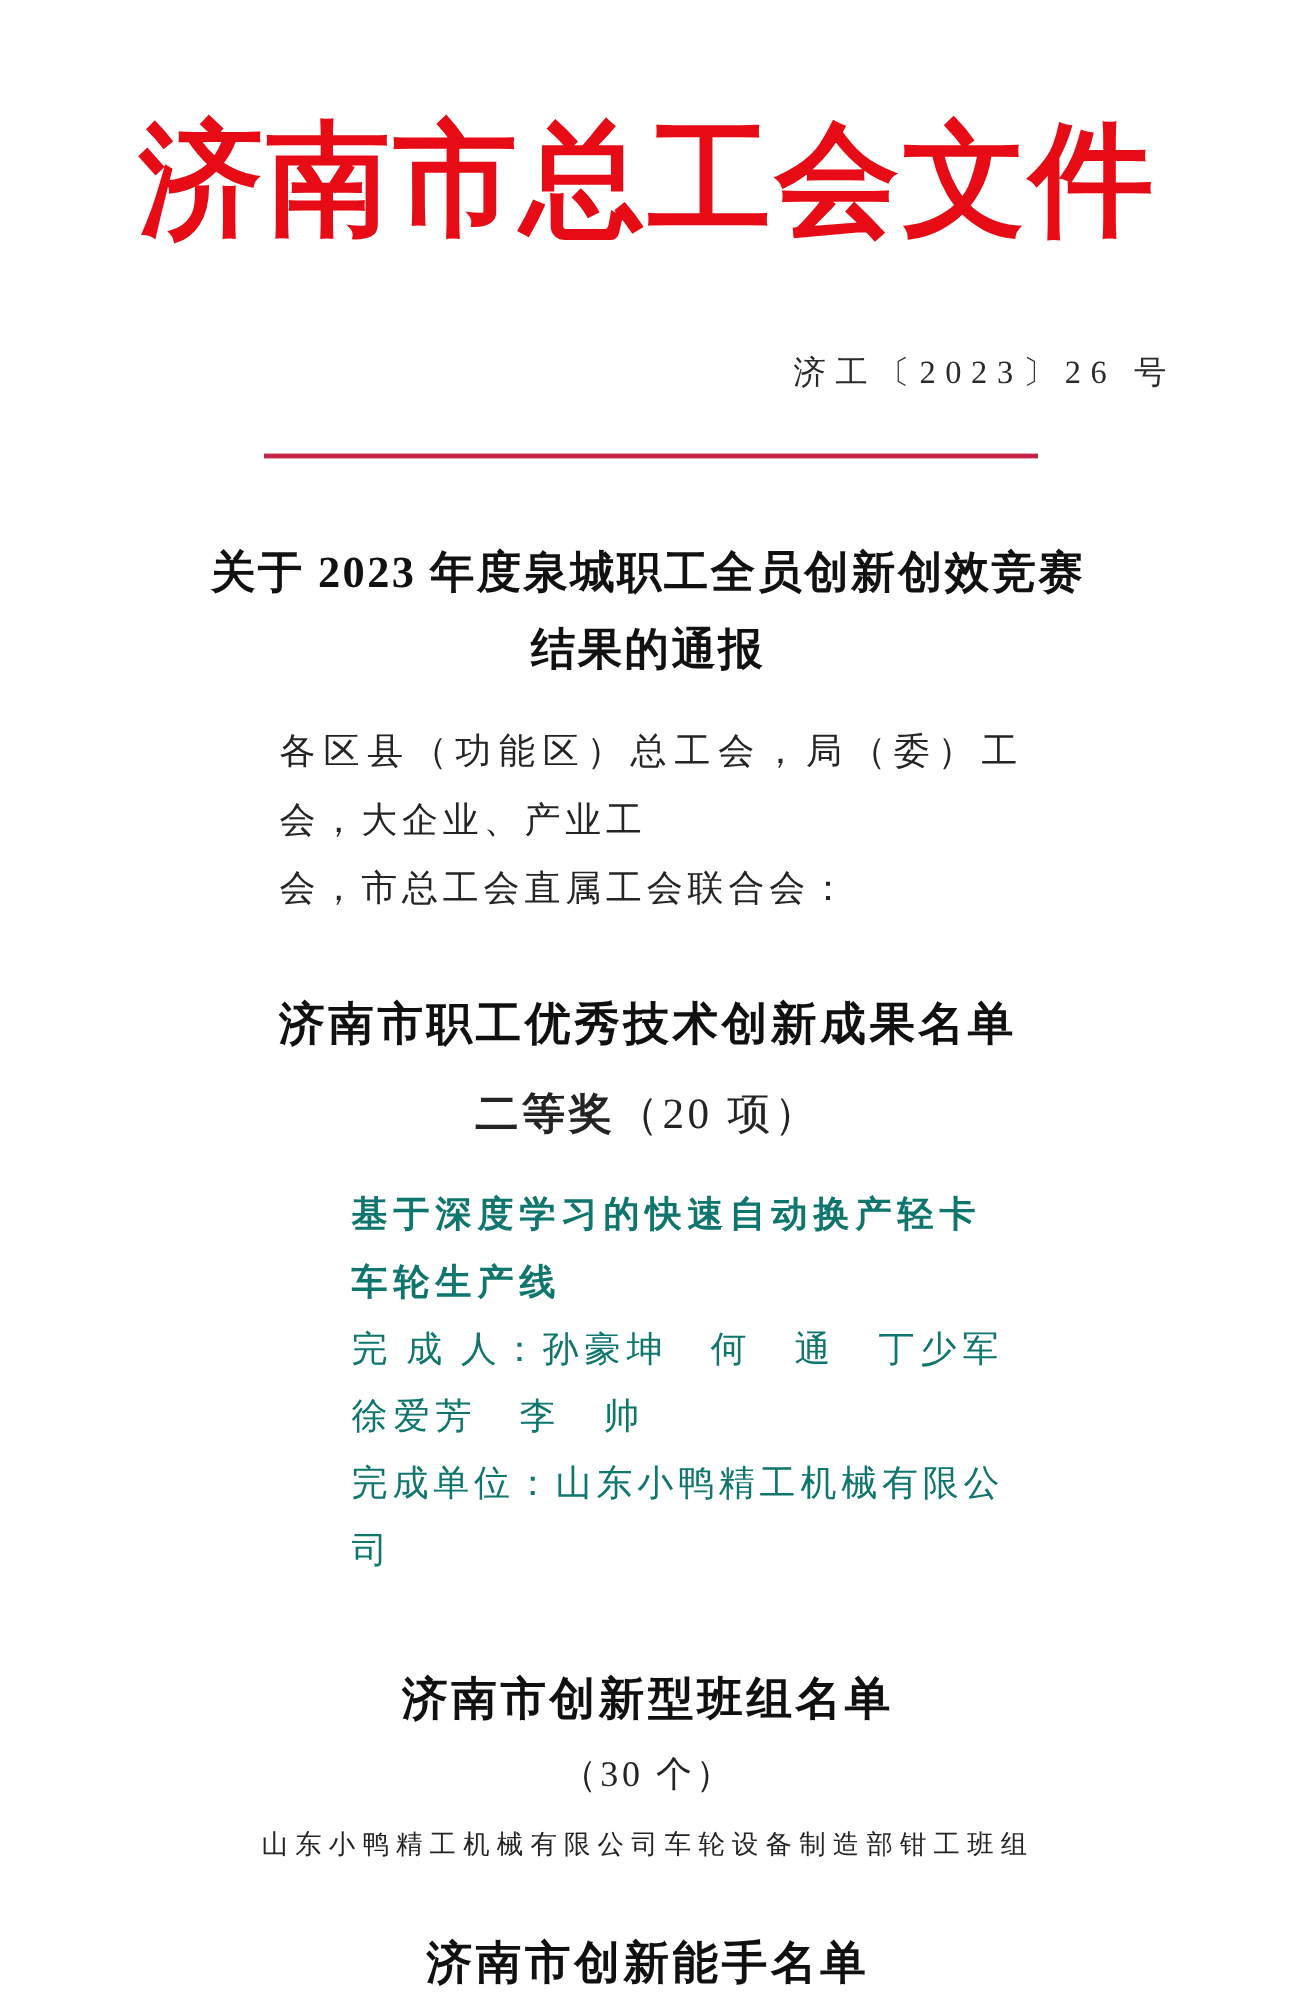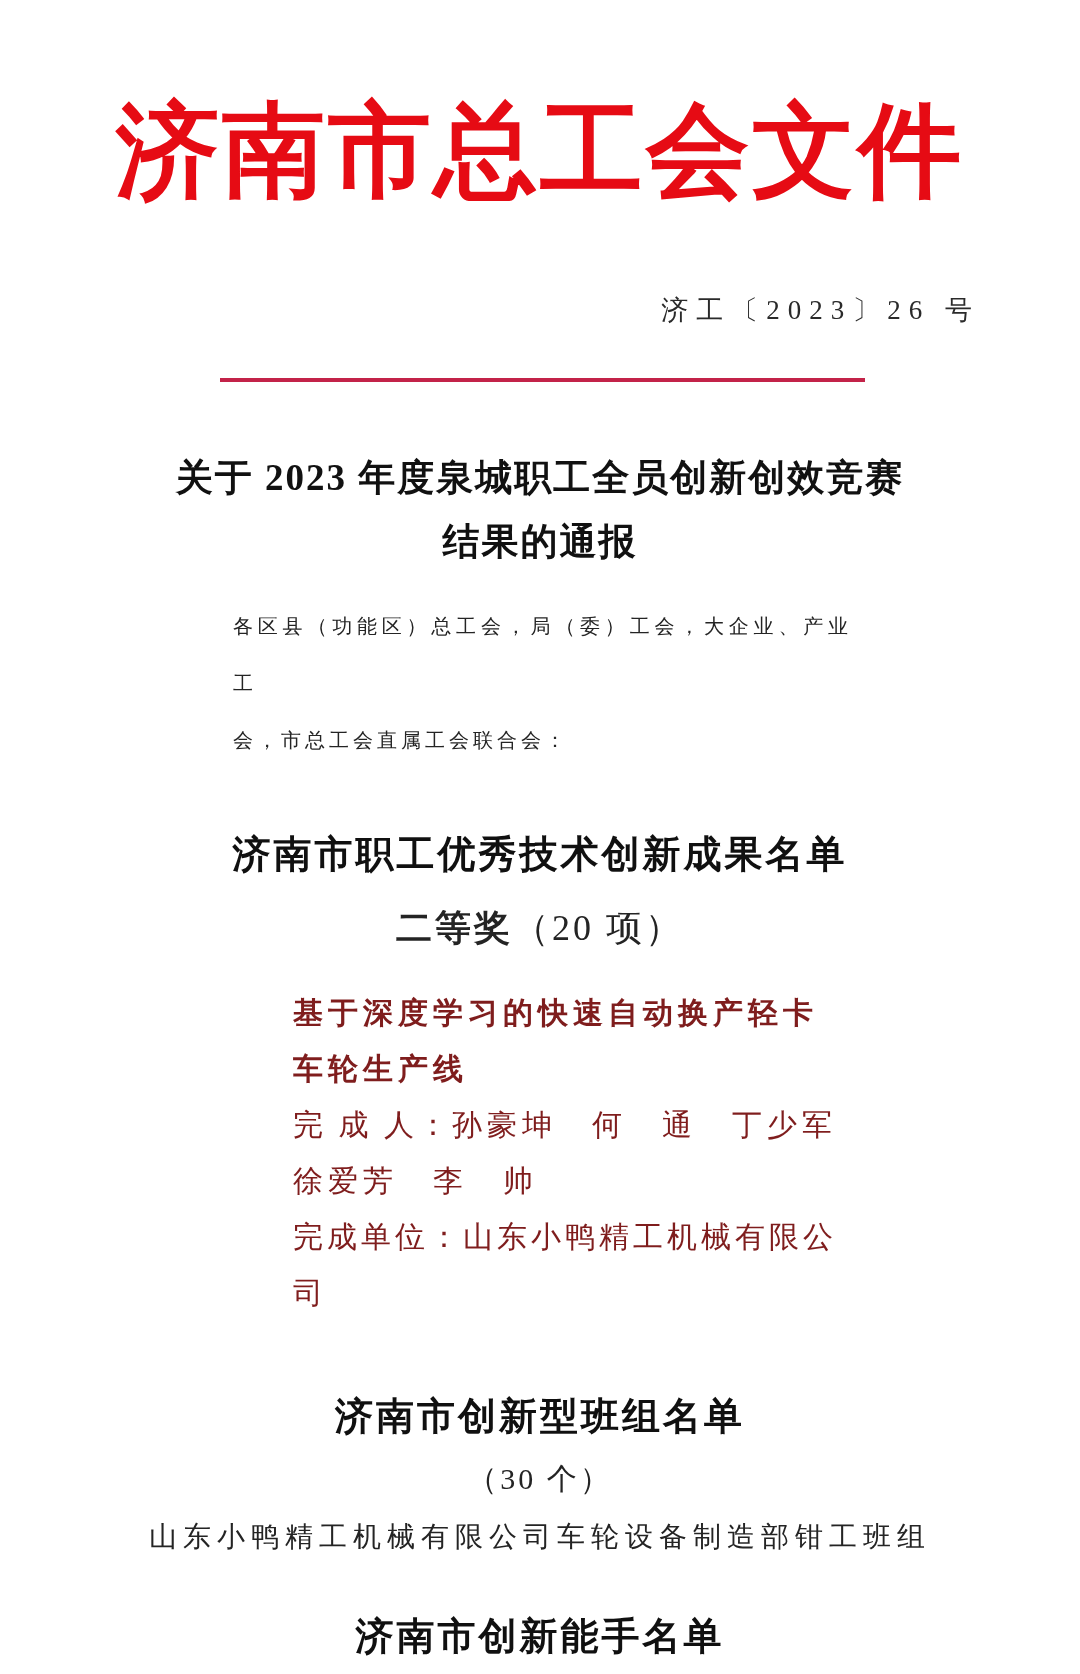--- a/index.html
+++ b/index.html
@@ -44,21 +44,21 @@
     text-align: center;
     font-size: 37px;
     font-weight: 700;
     line-height: 64px;
     letter-spacing: 2px;
     color: #111111;
   }
   .notice-title .title-line { display: block; }
   .salutation {
     margin: 24px 128px 0 133px;
-    font-size: 20px;
+    font-size: 30px;
     line-height: 57px;
     letter-spacing: 4px;
     text-align: justify;
     color: #242424;
   }
   .salutation .sal-line { display: block; }
   .section-heading {
     text-align: center;
     font-size: 38px;
     font-weight: 700;
@@ -74,38 +74,38 @@
     letter-spacing: 3px;
     line-height: 42px;
     color: #242424;
   }
   .award-line .award-level { font-weight: 700; }
   .detail-block {
     margin: 36px 128px 0 133px;
     font-size: 30px;
     line-height: 56px;
     letter-spacing: 4px;
-    color: #7f1d1d;
+    color: #0f766e;
   }
   .detail-line { display: block; padding-left: 60px; }
   .project-title { font-weight: 700; letter-spacing: 5px; }
   .completers-names { letter-spacing: 5px; }
   .heading-teams { margin-top: 72px; }
   .count-line {
     margin-top: 18px;
     text-align: center;
     font-size: 30px;
     letter-spacing: 3px;
     line-height: 44px;
     color: #242424;
   }
   .team-item {
     margin-top: 12px;
     text-align: center;
-    font-size: 28px;
+    font-size: 22px;
     letter-spacing: 6px;
     line-height: 48px;
     color: #242424;
   }
   .heading-experts { margin-top: 52px; }
   .count-experts { margin-top: 24px; }
 </style>
 </head>
 <body>
 

